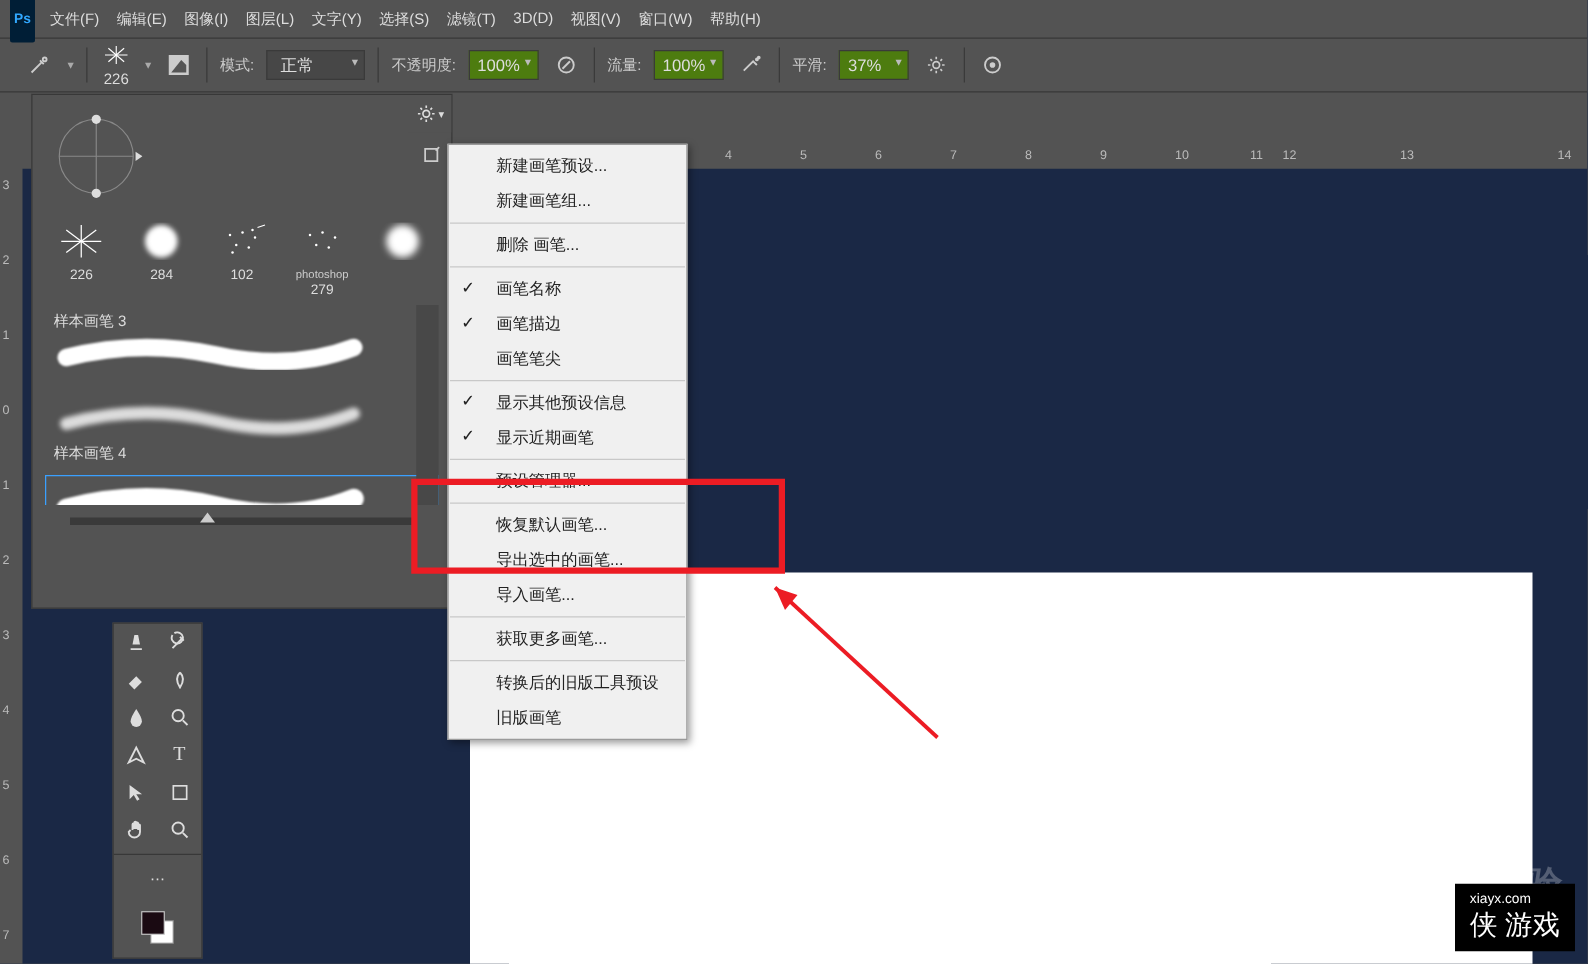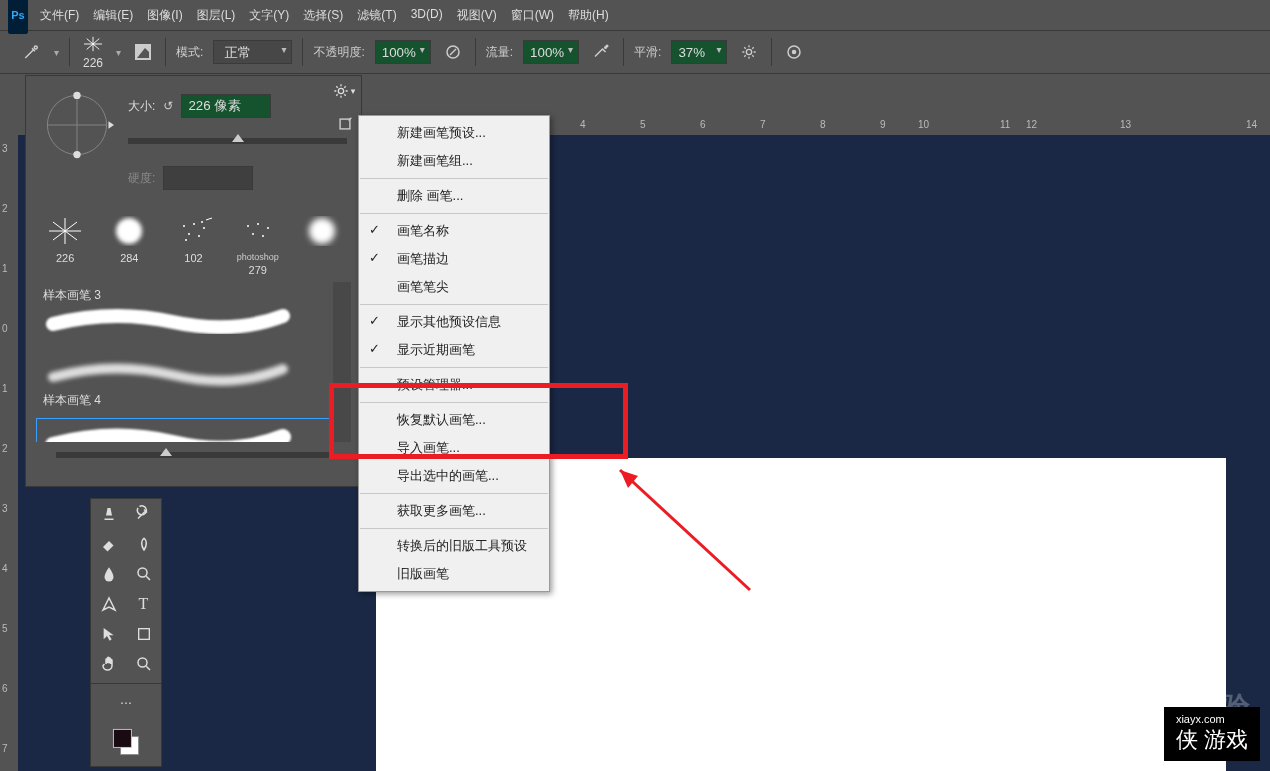--- a/index.html
+++ b/index.html
@@ -8,21 +8,21 @@
 .titlebar { height: 30px; background: #535353; display: flex; align-items: center; padding-left: 8px; gap: 6px; }
 .ps-logo { width: 20px; height: 37px; background: #001e36; color: #31a8ff; font-weight: bold; font-size: 11px; display: flex; align-items: center; justify-content: center; border-radius: 2px; }
 .menu-item { padding: 4px 6px; color: #ddd; cursor: pointer; }
 
 .options-bar { height: 44px; background: #535353; border-top: 1px solid #383838; border-bottom: 1px solid #383838; display: flex; align-items: center; padding-left: 20px; gap: 10px; }
 .vsep { width: 1px; height: 28px; background: #3a3a3a; }
 .opt-label { color: #ccc; font-size: 12px; }
 .opt-select { background: #474747; border: 1px solid #3a3a3a; color: #ddd; padding: 3px 40px 3px 10px; height: 24px; appearance: none; position: relative; }
 .select-wrap { position: relative; display: inline-block; }
 .select-wrap::after { content: "▾"; position: absolute; right: 6px; top: 4px; color: #bbb; font-size: 10px; pointer-events: none; }
-.opt-input { background: #14532d; border: 1px solid #3a3a3a; color: #ddd; padding: 3px 6px; width: 56px; text-align: left; height: 24px; }
+.opt-input { background: #4d7c0f; border: 1px solid #3a3a3a; color: #ddd; padding: 3px 6px; width: 56px; text-align: left; height: 24px; }
 .icon-btn { width: 24px; height: 24px; display: flex; align-items: center; justify-content: center; color: #ccc; }
 
 .brush-size-ctrl { display: flex; flex-direction: column; align-items: center; gap: 2px; }
 .star-icon { width: 26px; height: 20px; display: flex; align-items: center; justify-content: center; }
 .rulers-v { position: absolute; left: 0; top: 117px; width: 18px; bottom: 0; color: #bbb; font-size: 10px; }
 .rulers-v div { position: absolute; left: 2px; }
 .ruler-h { position: absolute; left: 18px; top: 117px; right: 0; height: 18px; color: #bbb; font-size: 10px; }
 .ruler-h div { position: absolute; top: 2px; }
 
 .canvas-bg { position: absolute; left: 18px; top: 135px; right: 0; bottom: 0; background: #1a2845; }
@@ -167,21 +167,21 @@
     <div style="top: 566px;">6</div>
     <div style="top: 626px;">7</div>
   </div>
 <div class="ruler-h" id="rh">
     <div style="left: 562px;">4</div>
     <div style="left: 622px;">5</div>
     <div style="left: 682px;">6</div>
     <div style="left: 742px;">7</div>
     <div style="left: 802px;">8</div>
     <div style="left: 862px;">9</div>
-    <div style="left: 900px;">10</div>
+    <div style="left: 922px;">10</div>
     <div style="left: 982px;">11</div>
     <div style="left: 1008px;">12</div>
     <div style="left: 1102px;">13</div>
     <div style="left: 1228px;">14</div>
   </div>
 
 <div class="canvas-bg">
   <div class="canvas-doc"></div>
 </div>
 
@@ -202,34 +202,20 @@
   <div class="bp-top">
     <div class="bp-preview">
       <svg width="74" height="74" viewBox="0 0 80 80">
           <circle cx="40" cy="40" r="32" fill="none" stroke="#888" stroke-width="1"></circle>
           <line x1="8" y1="40" x2="72" y2="40" stroke="#888"></line>
           <line x1="40" y1="8" x2="40" y2="72" stroke="#888"></line>
           <circle cx="40" cy="8" r="4" fill="#ddd"></circle>
           <circle cx="40" cy="72" r="4" fill="#ddd"></circle>
           <polygon points="74,36 74,44 80,40" fill="#ddd"></polygon>
         </svg>
-    </div>
-    <div class="bp-controls">
-      <div class="bp-row">
-        <span>大小:</span>
-        <span style="color:#ccc">↺</span>
-        <input class="opt-input" style="width: 90px;" value="226 像素">
-      </div>
-      <div class="bp-slider">
-          <div class="bp-slider-tip"></div>
-        </div>
-      <div class="bp-row" style="margin-top:22px">
-        <span style="color:#888">硬度:</span>
-        <input class="opt-input" style="width: 90px; background: rgb(63, 63, 63);" disabled="">
-      </div>
     </div>
   </div>
   <div class="bp-thumbs" id="thumbs">
       <div class="bp-thumb">
         <div class="sq">
           <svg width="40" height="30">
             <g stroke="#fff">
               <line x1="20" y1="2" x2="20" y2="28"></line>
               <line x1="4" y1="15" x2="36" y2="15"></line>
               <line x1="8" y1="6" x2="32" y2="24"></line>
@@ -315,22 +301,22 @@
     <div class="ctx-item ctx-check">画笔名称</div>
     <div class="ctx-item ctx-check">画笔描边</div>
     <div class="ctx-item">画笔笔尖</div>
     <div class="ctx-sep"></div>
     <div class="ctx-item ctx-check">显示其他预设信息</div>
     <div class="ctx-item ctx-check">显示近期画笔</div>
     <div class="ctx-sep"></div>
     <div class="ctx-item">预设管理器...</div>
     <div class="ctx-sep"></div>
     <div class="ctx-item">恢复默认画笔...</div>
+    <div class="ctx-item">导出选中的画笔...</div>
     <div class="ctx-item">导入画笔...</div>
-    <div class="ctx-item">导出选中的画笔...</div>
     <div class="ctx-sep"></div>
     <div class="ctx-item">获取更多画笔...</div>
     <div class="ctx-sep"></div>
     <div class="ctx-item">转换后的旧版工具预设</div>
     <div class="ctx-item">旧版画笔</div>
   </div>
 
 <div class="tool-panel">
   <div class="tool-grid">
     <div class="tool-cell">

